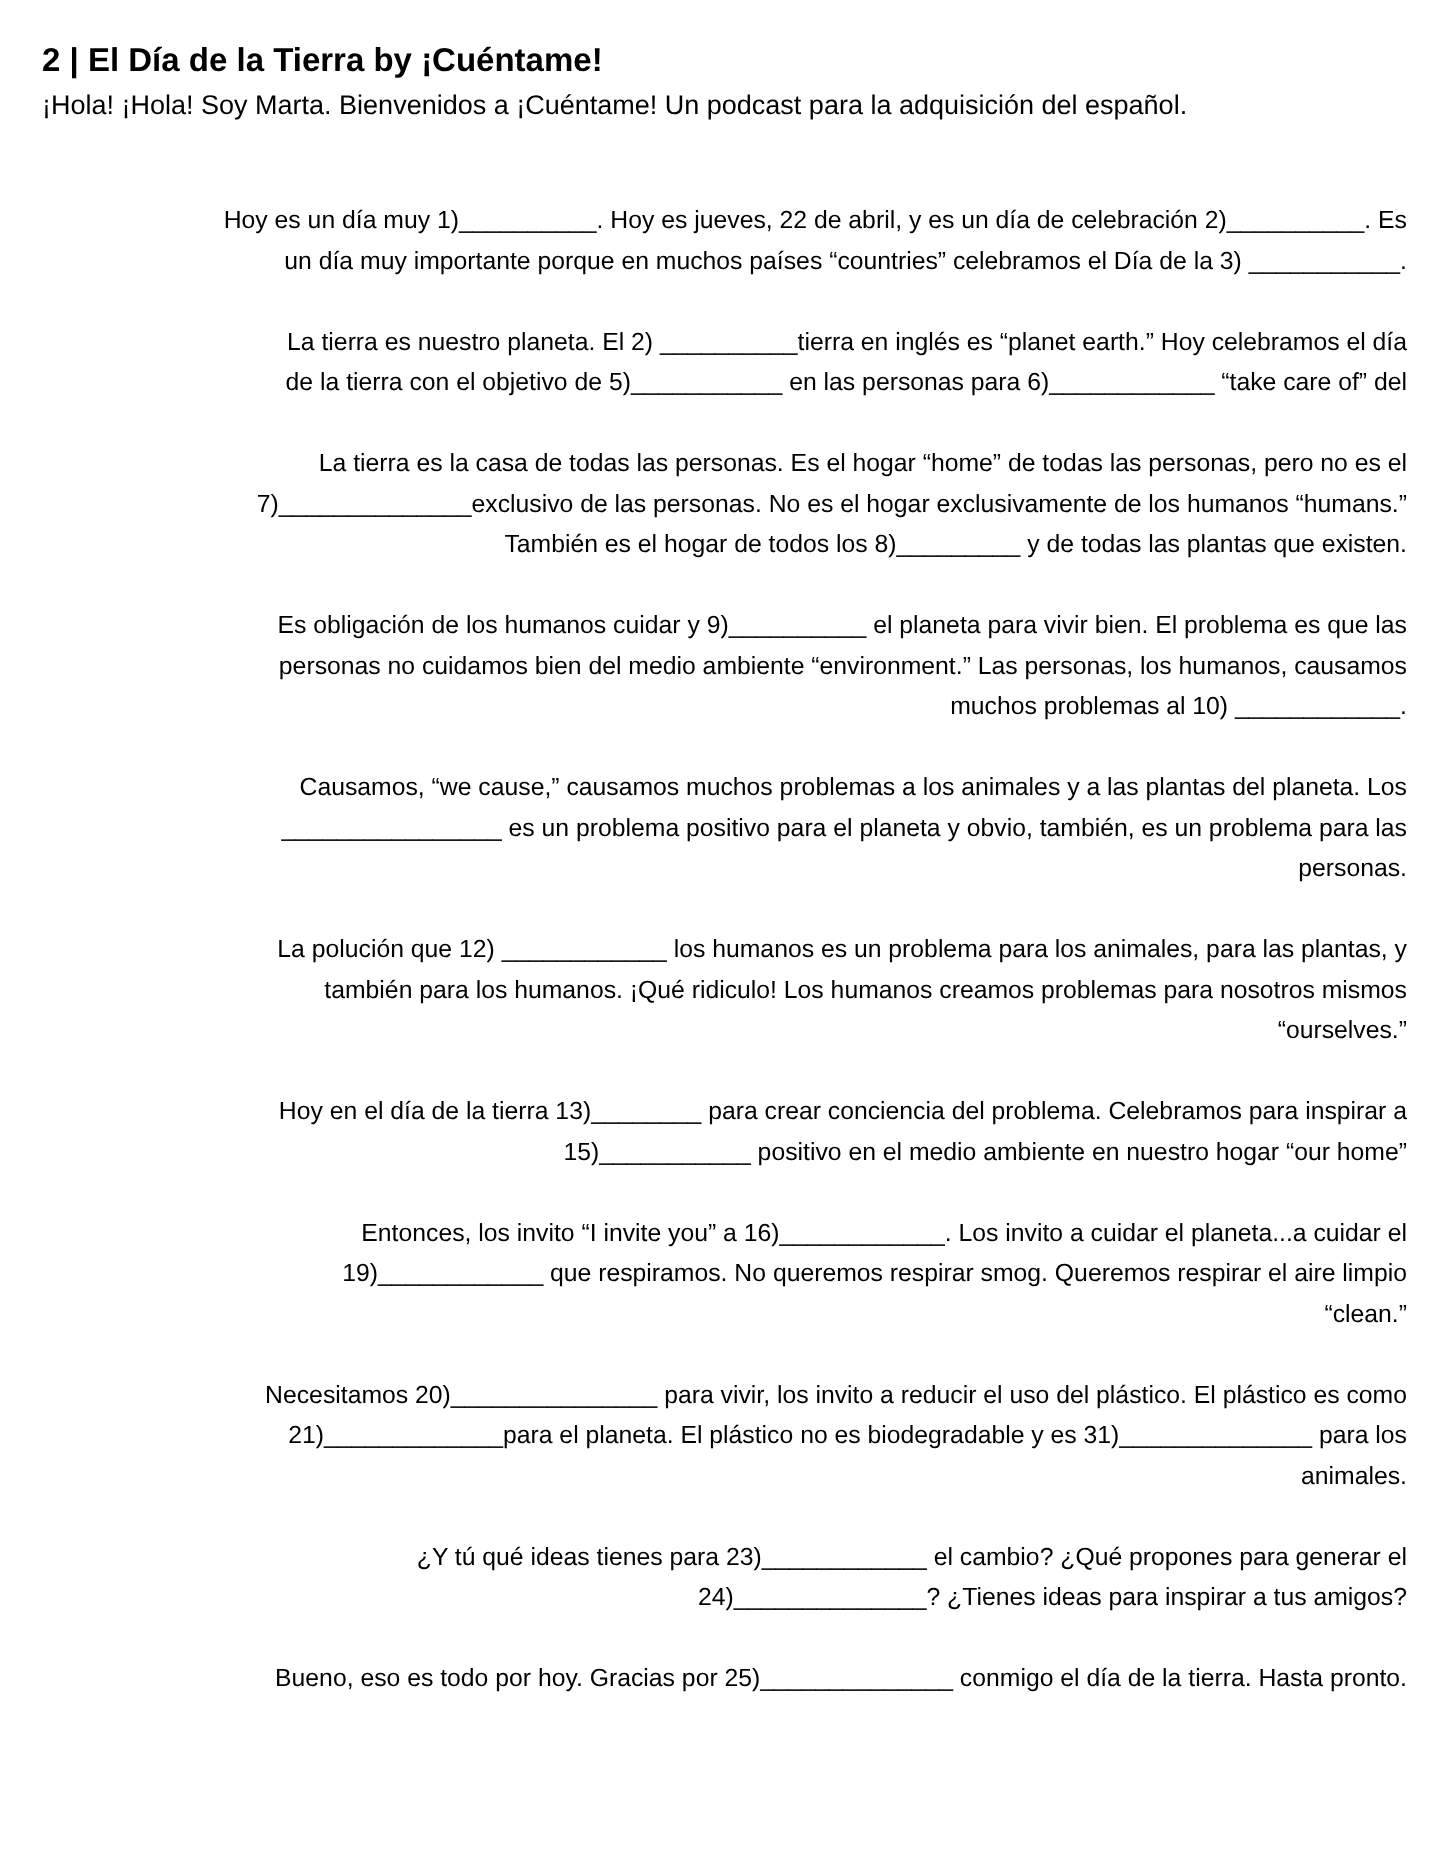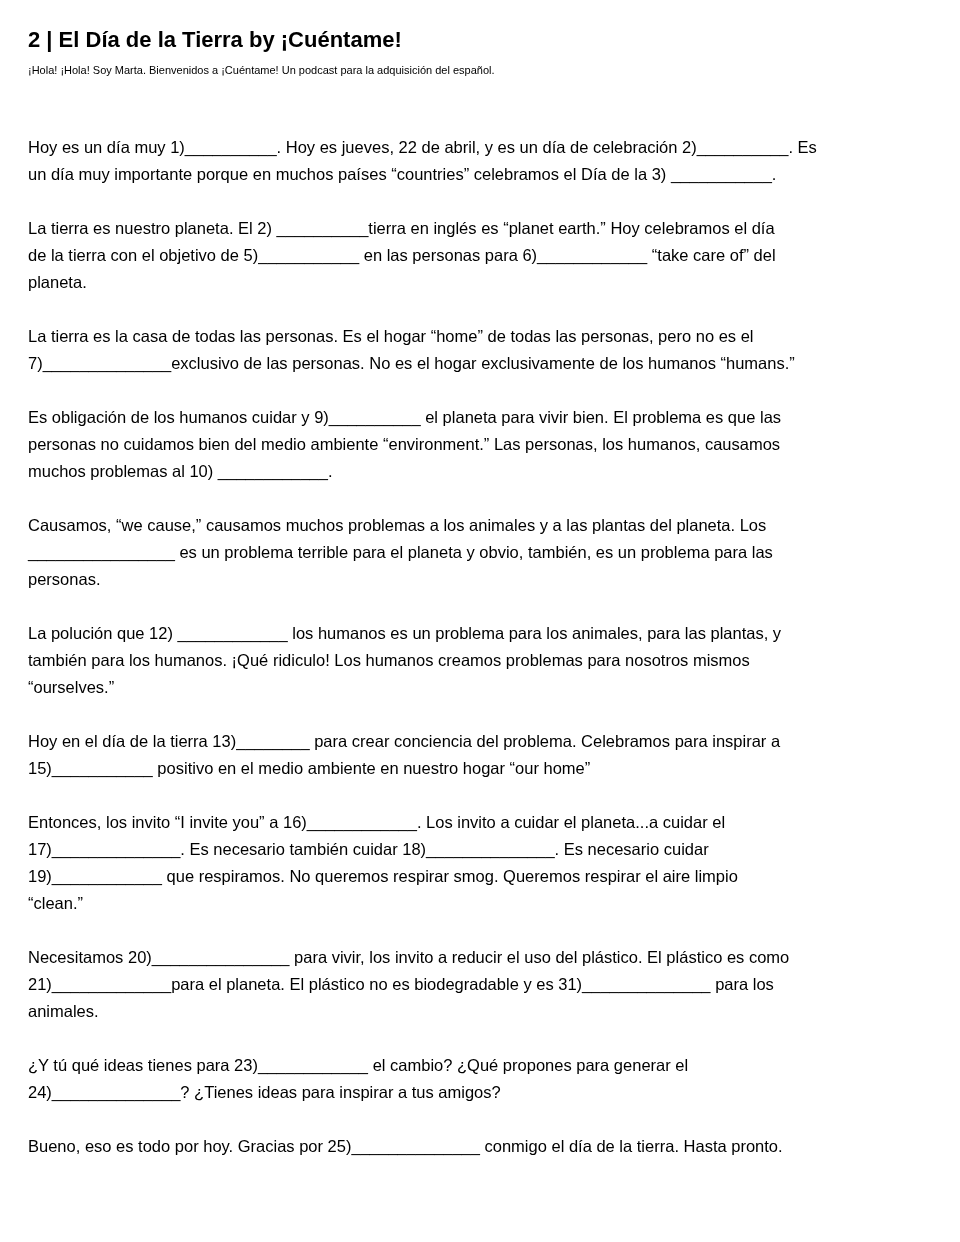--- a/index.html
+++ b/index.html
@@ -19,27 +19,28 @@
     overflow: hidden;
   }
   .title {
     font-size: 22px;
     font-weight: 700;
     line-height: 28px;
     margin: 0;
     letter-spacing: 0;
   }
   .subtitle {
-    font-size: 11px;
+    font-size: 18px;
     font-weight: 400;
     line-height: 22px;
     margin: 5px 0 0 0;
   }
   .transcript {
     margin-top: 53px;
+    text-align: right;
   }
   .para {
     margin: 0 0 27px 0;
   }
   .line {
     font-size: 16.5px;
     line-height: 27px;
     white-space: pre;
   }
 </style>
@@ -50,48 +51,47 @@
   <h1 class="title">2 | El Día de la Tierra by ¡Cuéntame!</h1>
   <p class="subtitle">¡Hola! ¡Hola! Soy Marta. Bienvenidos a ¡Cuéntame! Un podcast para la adquisición del español.</p>
   <div class="transcript">
       <div class="para">
         <div class="line">Hoy es un día muy 1)__________. Hoy es jueves, 22 de abril, y es un día de celebración 2)__________. Es</div>
         <div class="line">un día muy importante porque en muchos países “countries” celebramos el Día de la 3) ___________.</div>
       </div>
       <div class="para">
         <div class="line">La tierra es nuestro planeta. El 2) __________tierra en inglés es “planet earth.” Hoy celebramos el día</div>
         <div class="line">de la tierra con el objetivo de 5)___________ en las personas para 6)____________ “take care of” del</div>
-        <div class="line">planeta.</div>
       </div>
       <div class="para">
         <div class="line">La tierra es la casa de todas las personas. Es el hogar “home” de todas las personas, pero no es el</div>
         <div class="line">7)______________exclusivo de las personas. No es el hogar exclusivamente de los humanos “humans.”</div>
+        <div class="line">También es el hogar de todos los 8)_________ y de todas las plantas que existen.</div>
       </div>
       <div class="para">
         <div class="line">Es obligación de los humanos cuidar y 9)__________ el planeta para vivir bien. El problema es que las</div>
         <div class="line">personas no cuidamos bien del medio ambiente “environment.” Las personas, los humanos, causamos</div>
         <div class="line">muchos problemas al 10) ____________.</div>
       </div>
       <div class="para">
         <div class="line">Causamos, “we cause,” causamos muchos problemas a los animales y a las plantas del planeta. Los</div>
-        <div class="line">________________ es un problema terrible para el planeta y obvio, también, es un problema para las</div>
+        <div class="line">________________ es un problema positivo para el planeta y obvio, también, es un problema para las</div>
         <div class="line">personas.</div>
       </div>
       <div class="para">
         <div class="line">La polución que 12) ____________ los humanos es un problema para los animales, para las plantas, y</div>
         <div class="line">también para los humanos. ¡Qué ridiculo! Los humanos creamos problemas para nosotros mismos</div>
         <div class="line">“ourselves.”</div>
       </div>
       <div class="para">
         <div class="line">Hoy en el día de la tierra 13)________ para crear conciencia del problema. Celebramos para inspirar a</div>
         <div class="line">15)___________ positivo en el medio ambiente en nuestro hogar “our home”</div>
       </div>
       <div class="para">
         <div class="line">Entonces, los invito “I invite you” a 16)____________. Los invito a cuidar el planeta...a cuidar el</div>
-        <div class="line">17)______________. Es necesario también cuidar 18)______________. Es necesario cuidar</div>
         <div class="line">19)____________ que respiramos. No queremos respirar smog. Queremos respirar el aire limpio</div>
         <div class="line">“clean.”</div>
       </div>
       <div class="para">
         <div class="line">Necesitamos 20)_______________ para vivir, los invito a reducir el uso del plástico. El plástico es como</div>
         <div class="line">21)_____________para el planeta. El plástico no es biodegradable y es 31)______________ para los</div>
         <div class="line">animales.</div>
       </div>
       <div class="para">
         <div class="line">¿Y tú qué ideas tienes para 23)____________ el cambio? ¿Qué propones para generar el</div>

